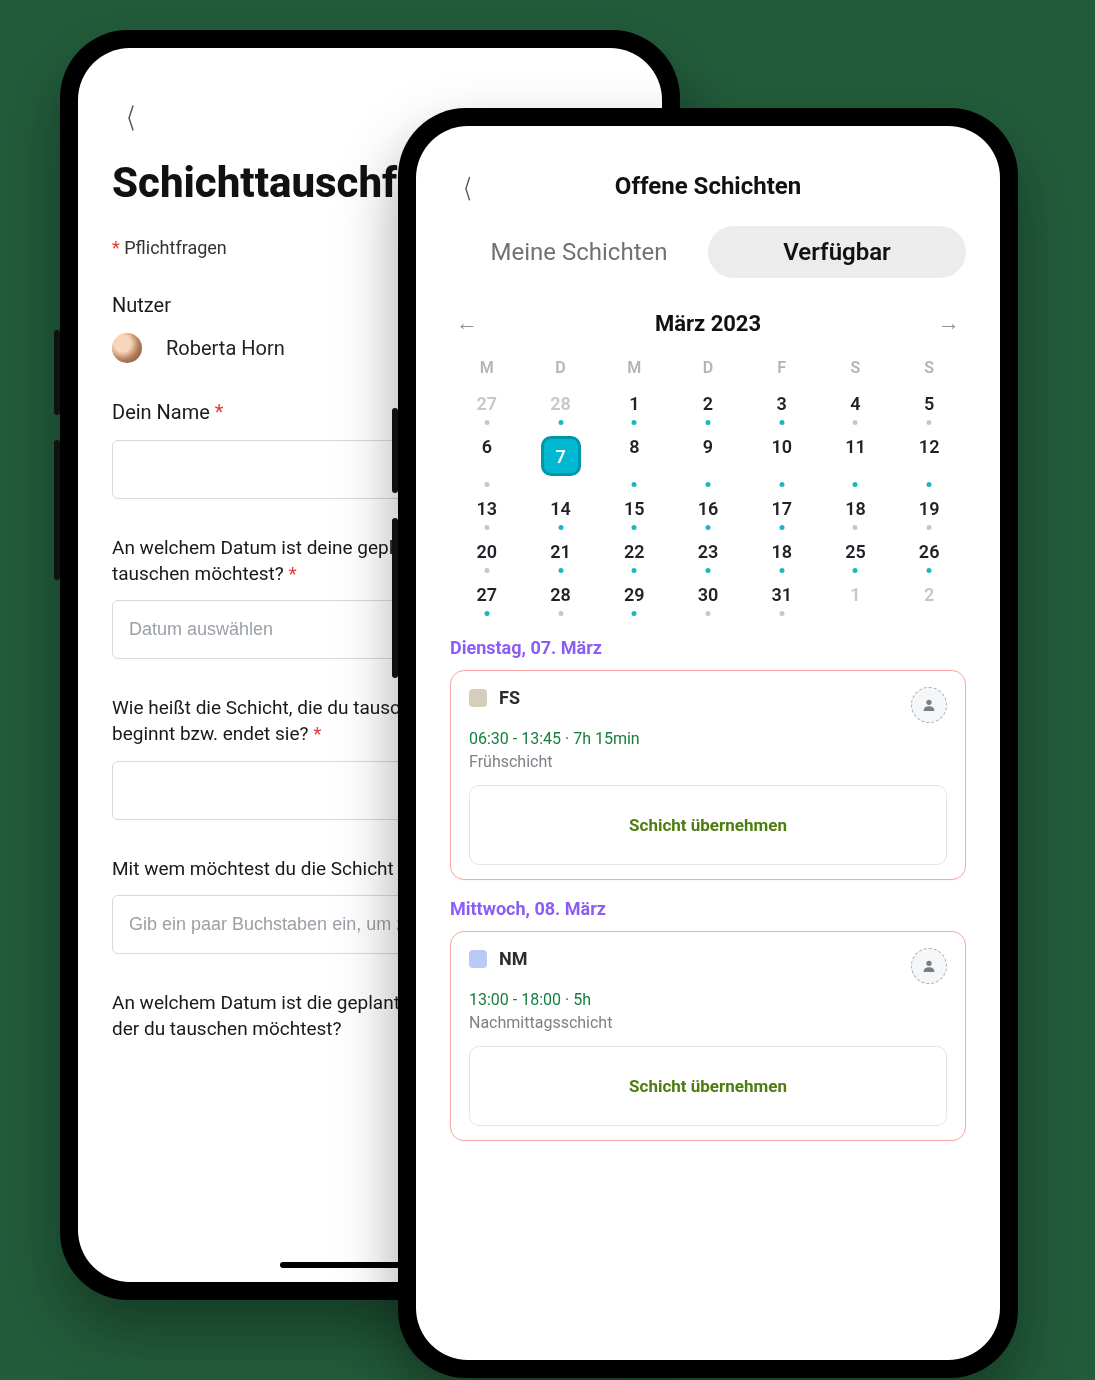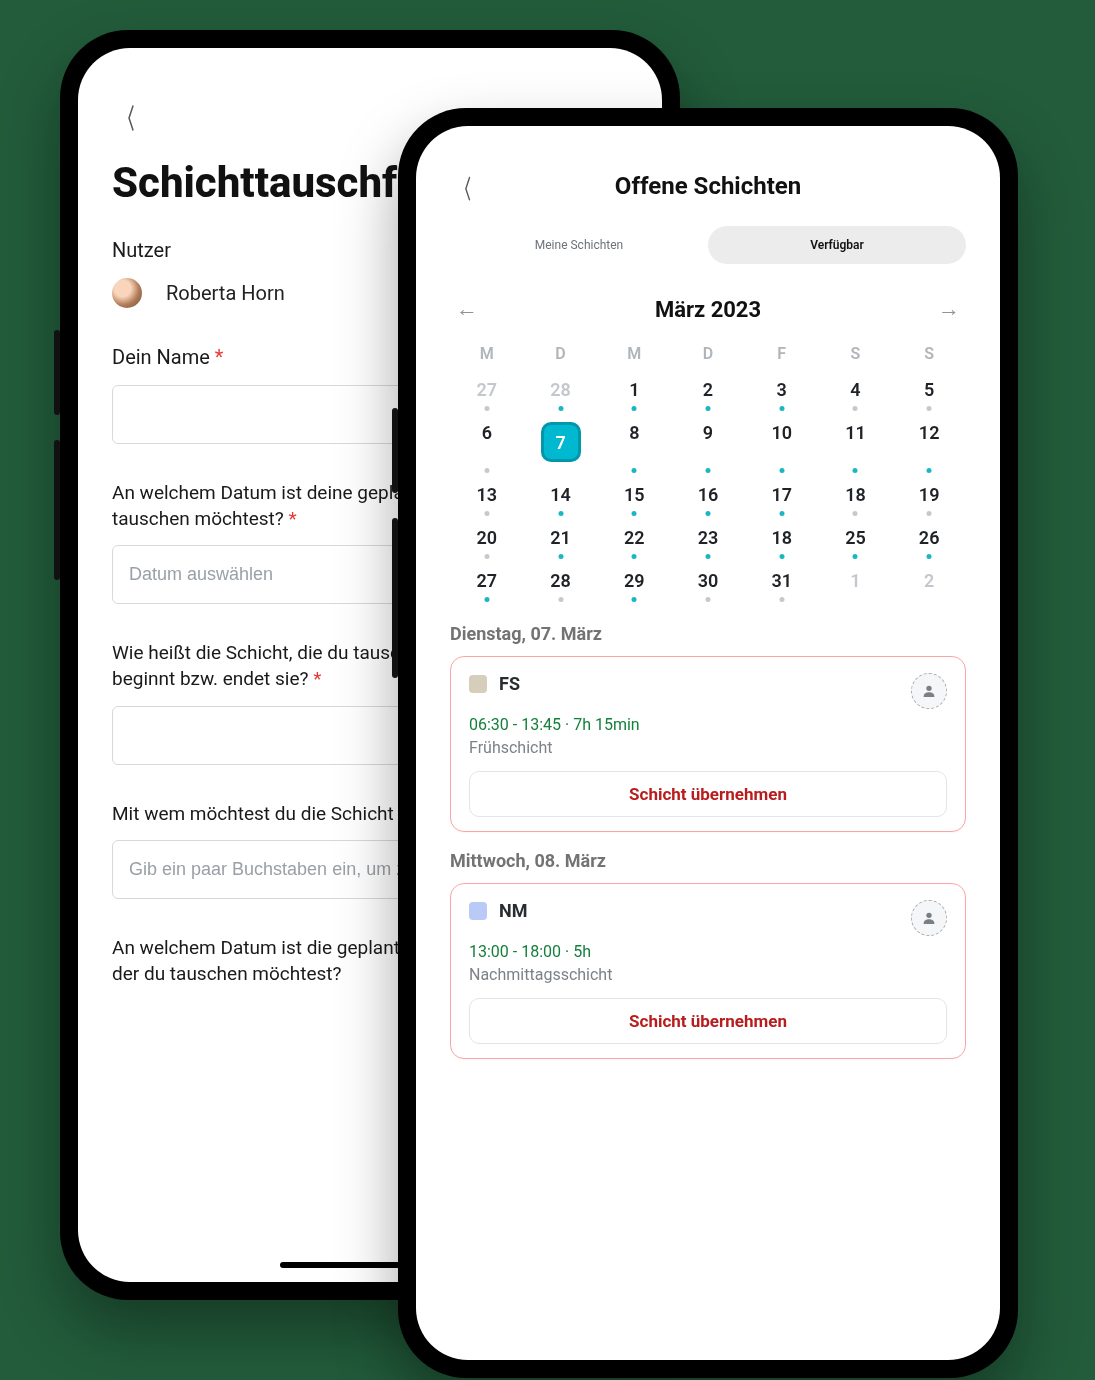--- a/index.html
+++ b/index.html
@@ -112,21 +112,21 @@
   .seg {
     display: flex;
     background: transparent;
     border-radius: 999px;
     margin-bottom: 28px;
   }
   .seg > div {
     flex: 1;
     text-align: center;
     padding: 12px 0;
-    font-size: 12px;
+    font-size: 24px;
     border-radius: 999px;
     color: #6e7378;
   }
   .seg > div.active {
     background: #ececec;
     color: #111;
     font-weight: 600;
   }
 
   .month-row {
@@ -160,21 +160,21 @@
     display: inline-flex; align-items:center; justify-content:center;
     width: 40px; height: 40px;
     border-radius: 10px;
     background: #00b8cf;
     border: 3px solid #0097ab;
     color: #fff;
   }
   .day.selected .dot { background:#fff; bottom: 9px; }
 
   .section-head {
-    font-size: 18px; font-weight: 700; color: #737373;
+    font-size: 18px; font-weight: 700; color: #8b5cf6;
     margin: 16px 0 12px;
   }
 
   .card {
     border: 1px solid #fca5a5;
     border-radius: 14px;
     padding: 16px 18px 14px;
     background: #fff;
     box-shadow: 0 1px 2px rgba(0,0,0,.03);
     margin-bottom: 18px;
@@ -193,38 +193,41 @@
     background:#f5f6f7;
   }
   .card-sub { color:#15803d; font-size: 16px; margin-top: 6px; }
   .card-name{ color:#7d8287; font-size: 16px; margin-top: 4px; }
   .take-btn {
     margin-top: 14px;
     width: 100%;
     border: 1px solid #e2e5e8;
     border-radius: 10px;
     background: #fff;
-    color: #b91c1c;
+    color: #4d7c0f;
     font-size: 17px;
     font-weight: 700;
-    padding: 12px 0;
+    padding: 29px 0;
     text-align: center;
   }
 
 </style>
 </head>
 <body>
 
 <div class="phone left">
   <div class="screen">
 
     <div class="back-arrow">〈</div>
 
     <div class="h1">Schichttauschformular</div>
 
+    <div class="req-note">
+      <span class="req-star">* </span><span>Pflichtfragen</span>
+    </div>
 
     <div class="block">
       <div class="label">Nutzer</div>
       <div class="user-row">
         <div class="avatar"></div>
         <div class="user-name">Roberta Horn</div>
       </div>
     </div>
 
     <div class="block">

